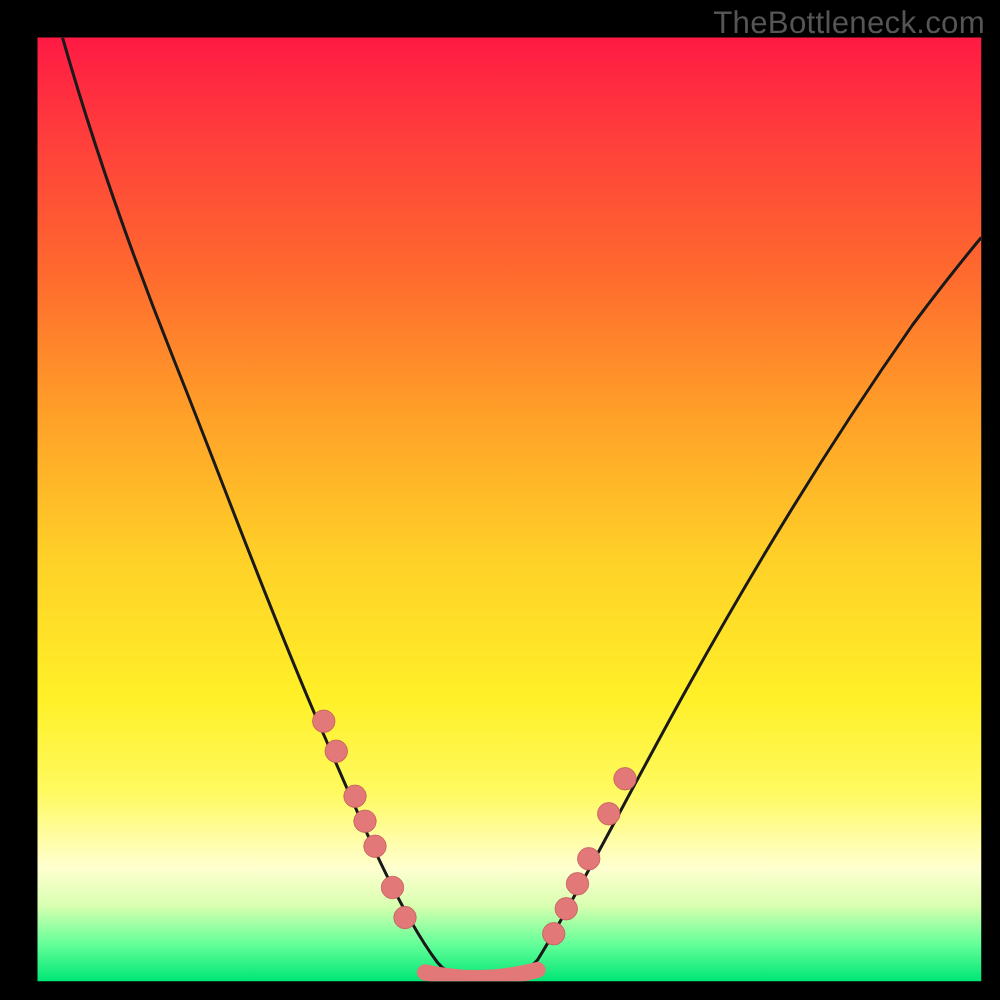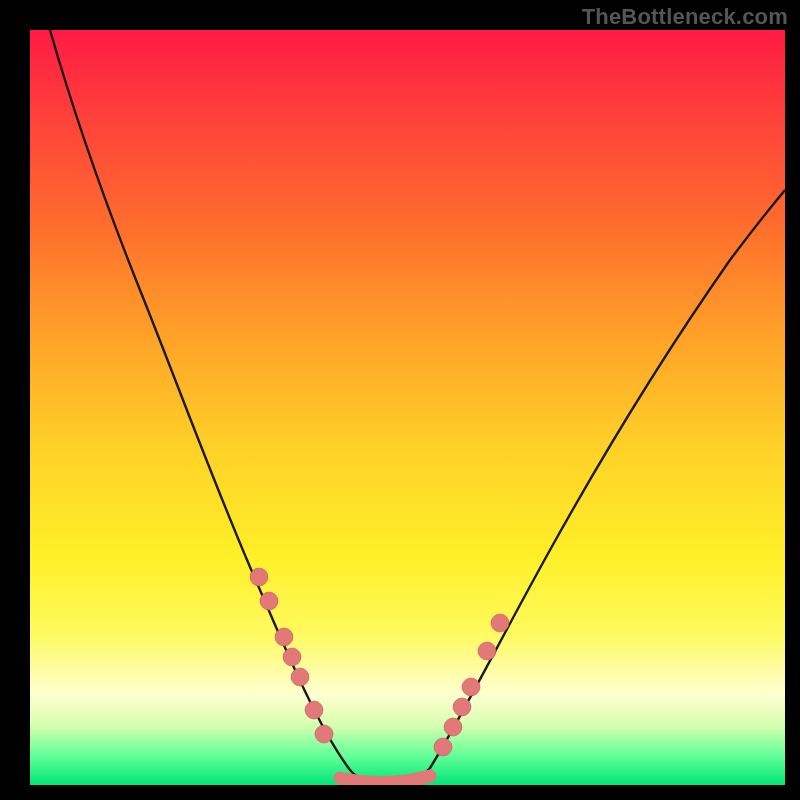--- a/index.html
+++ b/index.html
@@ -9,22 +9,22 @@
     background: #000;
     position: relative;
     overflow: hidden;
     font-family: Arial, Helvetica, sans-serif;
   }
   .watermark {
     position: absolute;
     top: 4px;
     right: 12px;
     color: #555;
-    font-size: 22px;
-    font-weight: 700;
+    font-size: 25px;
+    font-weight: 400;
     z-index: 10;
     letter-spacing: 0.2px;
   }
   .plot {
     position: absolute;
     left: 30px;
     top: 30px;
     width: 755px;
     height: 755px;
   }

